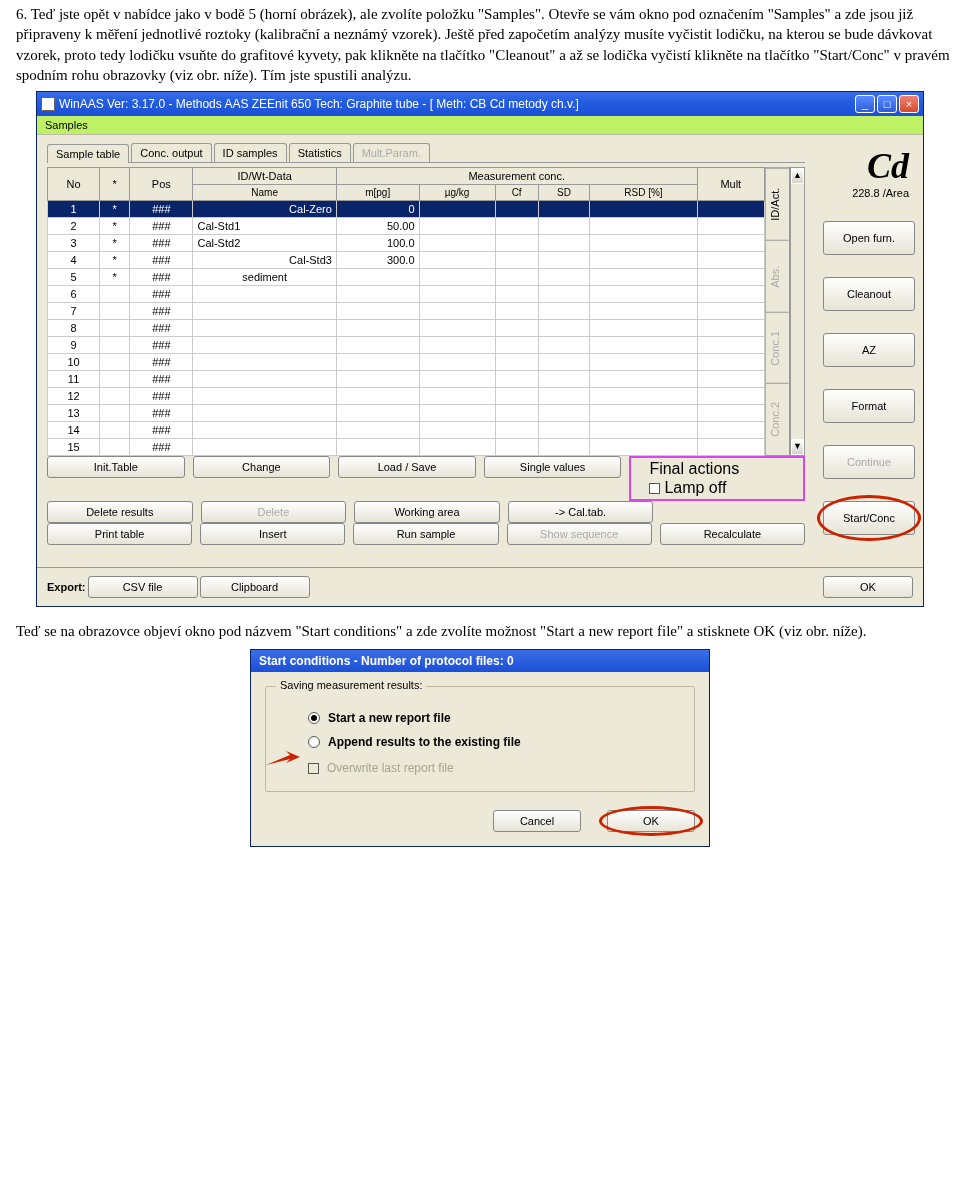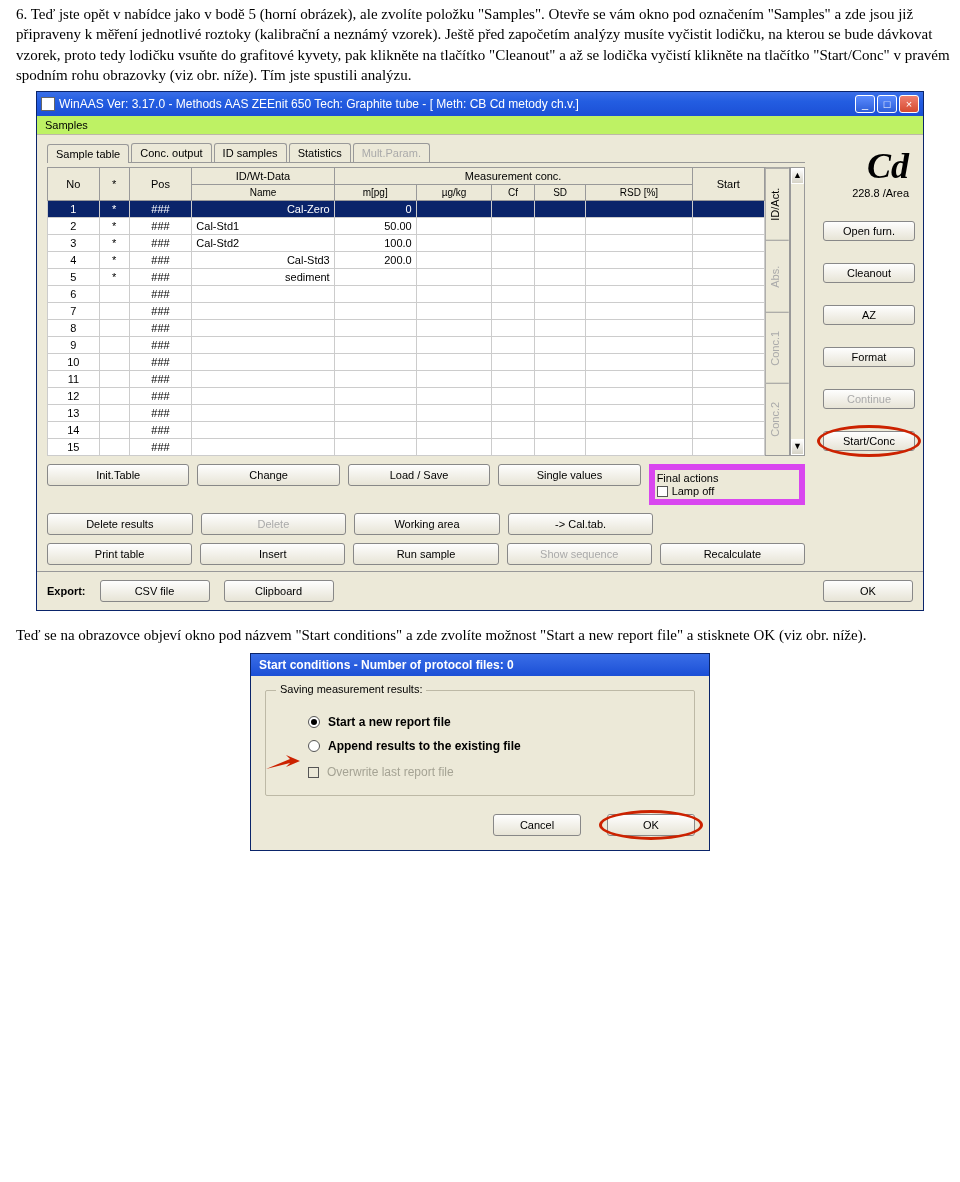--- a/index.html
+++ b/index.html
@@ -33,36 +33,36 @@
   table.sample td{border:1px solid #ccc;padding:1px 4px;text-align:center;height:17px}
   table.sample tr.first td{background:#0a246a;color:#fff}
   .table-wrap{display:flex}
   .scroll{width:16px;background:#ece9d8;border:1px solid #999;display:flex;flex-direction:column;justify-content:space-between}
   .scrollbtn{height:16px;background:linear-gradient(#fefefe,#d6d3c6);border:1px solid #fff;text-align:center;font-size:9px;line-height:12px}
 
   .vtabs{width:26px;border:1px solid #999;display:flex;flex-direction:column}
   .vtab{flex:1;writing-mode:vertical-rl;transform:rotate(180deg);text-align:center;padding:4px 3px;background:#ece9d8;border-bottom:1px solid #999;font-size:11px}
   .vtab.dis{color:#aaa}
 
-  .btnrow{display:flex;gap:8px;margin-top:8px}
+  .btnrow{display:flex;gap:8px;}
   .wbtn{flex:1;height:22px;background:linear-gradient(#fefefe,#e7e4d6);border:1px solid #888;border-radius:3px;font-size:11px;display:flex;align-items:center;justify-content:center}
   .wbtn.dis{color:#aaa}
-  .finalbox{flex:1;border:6px solid #d946ef;padding:2px 2px;font-size:11px}
+  .finalbox{flex:1;border:2px solid #d946ef;padding:2px 18px;font-size:16px}
   .finalbox .t{font-weight:normal}
   .check{display:flex;align-items:center;gap:4px;margin-top:1px}
   .ckbx{width:11px;height:11px;border:1px solid #555;background:#fff}
 
   .rightpane .elem{font-family:Georgia,serif;font-size:36px;font-style:italic;font-weight:bold;text-align:right;padding-right:6px}
   .rightpane .line{font-size:11px;text-align:right;margin-bottom:16px;padding-right:6px}
-  .rbtn{height:20px;background:linear-gradient(#fefefe,#e7e4d6);border:1px solid #888;border-radius:3px;margin:22px 0;display:flex;align-items:center;justify-content:center;font-size:11px}
+  .rbtn{height:34px;background:linear-gradient(#fefefe,#e7e4d6);border:1px solid #888;border-radius:3px;margin:22px 0;display:flex;align-items:center;justify-content:center;font-size:11px}
   .rbtn.cont{color:#aaa}
   .redcirc{position:relative}
   .redcirc::after{content:"";position:absolute;inset:-7px -7px -7px -7px;border:3px solid #c20;border-radius:50%;pointer-events:none}
 
-  .export-row{display:flex;align-items:center;gap:14px;border-top:1px solid #999;padding:8px 10px;background:#ece9d8}
+  .export-row{display:flex;align-items:center;gap:2px;border-top:1px solid #999;padding:8px 10px;background:#ece9d8}
   .export-row .lbl{font-weight:bold}
   .export-row .wbtn{flex:0 0 110px}
   .export-row .spacer{flex:1}
   .export-row .ok{flex:0 0 90px}
 
   
   .dlg{width:460px;margin:8px auto 0;border:1px solid #0a246a;font-family:Tahoma,Arial,sans-serif}
   .dlgtitle{background:linear-gradient(#3a6ee7,#1b4fd6);color:#fff;padding:4px 8px;font-size:12px;font-weight:bold}
   .dlgbody{background:#ece9d8;padding:14px}
   .group{border:1px solid #bdb9a6;border-radius:2px;padding:14px 12px 16px 42px;position:relative}
@@ -109,21 +109,21 @@
 
       <div class="table-wrap">
         <table class="sample">
           <tbody>
               <tr>
             <th rowspan="2">No</th>
             <th rowspan="2">*</th>
             <th rowspan="2">Pos</th>
             <th>ID/Wt-Data</th>
             <th colspan="5">Measurement conc.</th>
-            <th rowspan="2">Start</th>
+            <th rowspan="2">Mult</th>
           </tr>
           <tr>
             <th class="sub">Name</th>
             <th class="sub">m[pg]</th>
             <th class="sub">µg/kg</th>
             <th class="sub">Cf</th>
             <th class="sub">SD</th>
             <th class="sub">RSD [%]</th>
           </tr>
           </tbody>
@@ -162,32 +162,32 @@
                 <td></td>
                 <td></td>
                 <td></td>
                 <td></td>
               </tr>
               <tr>
                 <td>4</td>
                 <td>*</td>
                 <td>###</td>
                 <td style="text-align: right;">Cal-Std3</td>
-                <td style="text-align: right;">200.0</td>
+                <td style="text-align: right;">300.0</td>
                 <td></td>
                 <td></td>
                 <td></td>
                 <td></td>
                 <td></td>
               </tr>
               <tr>
                 <td>5</td>
                 <td>*</td>
                 <td>###</td>
-                <td style="text-align: right; margin-top: 36px;">sediment</td>
+                <td style="text-align: center; margin-top: 36px;">sediment</td>
                 <td style="text-align: right;"></td>
                 <td></td>
                 <td></td>
                 <td></td>
                 <td></td>
                 <td></td>
               </tr>
               <tr>
                 <td>6</td>
                 <td></td>

